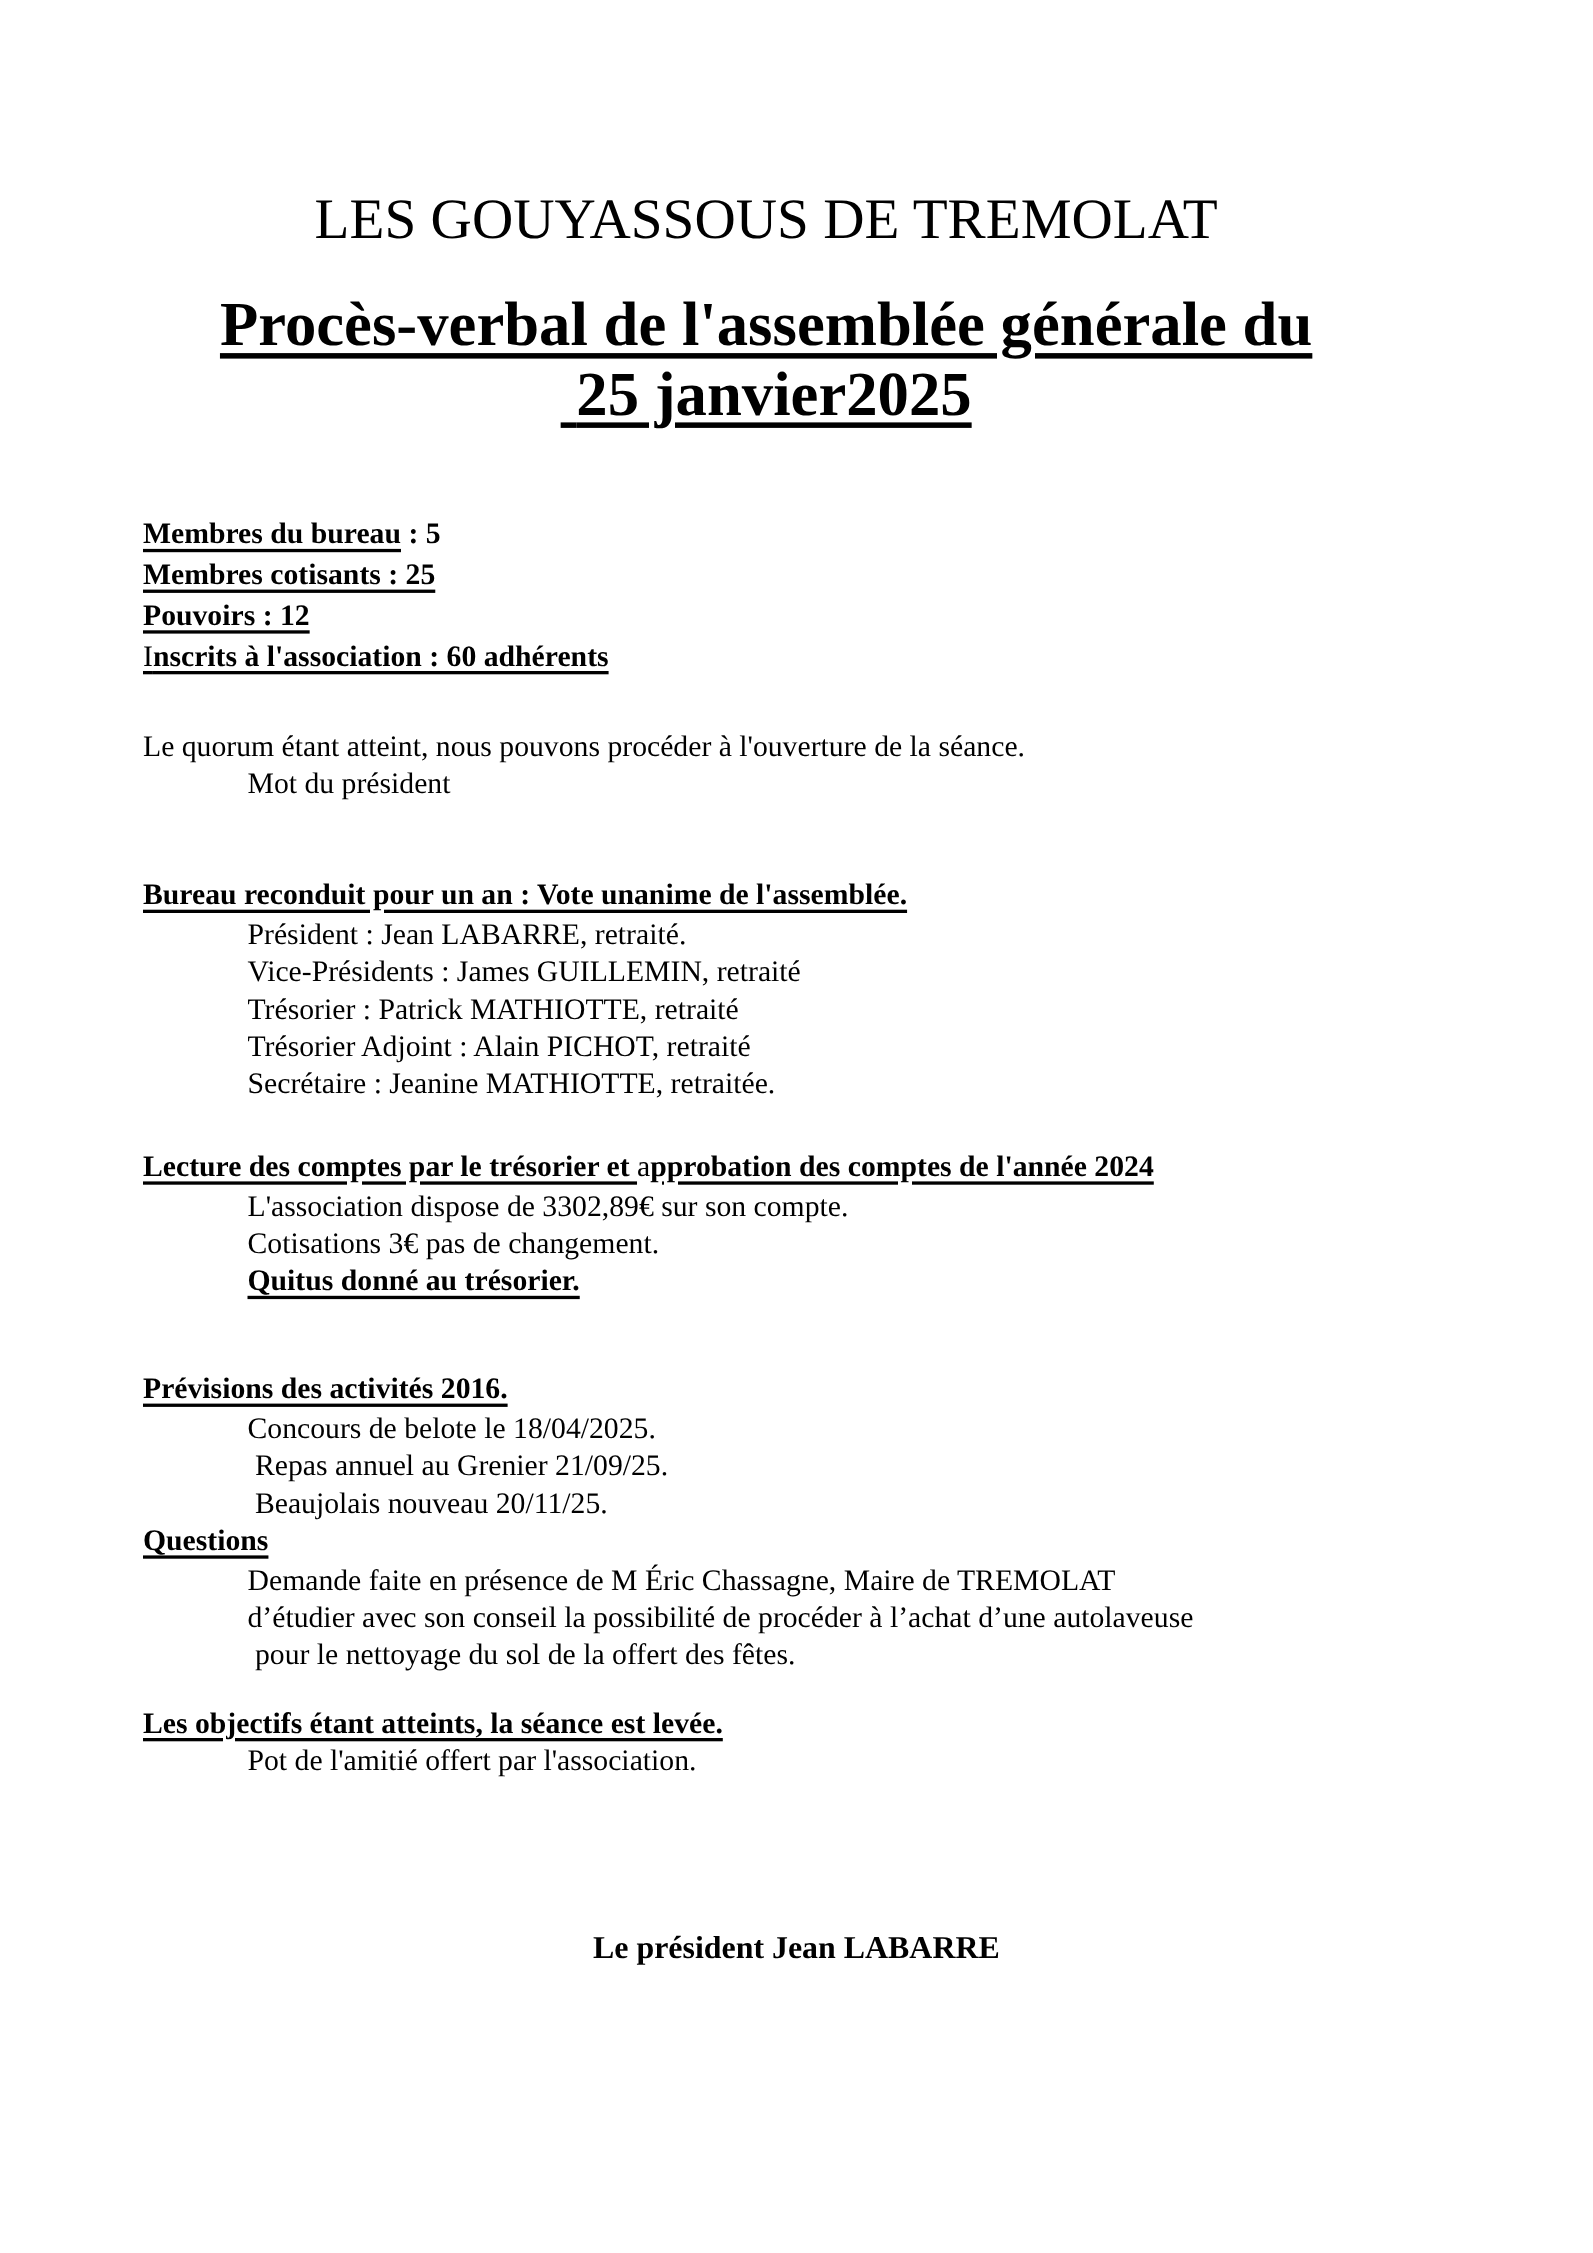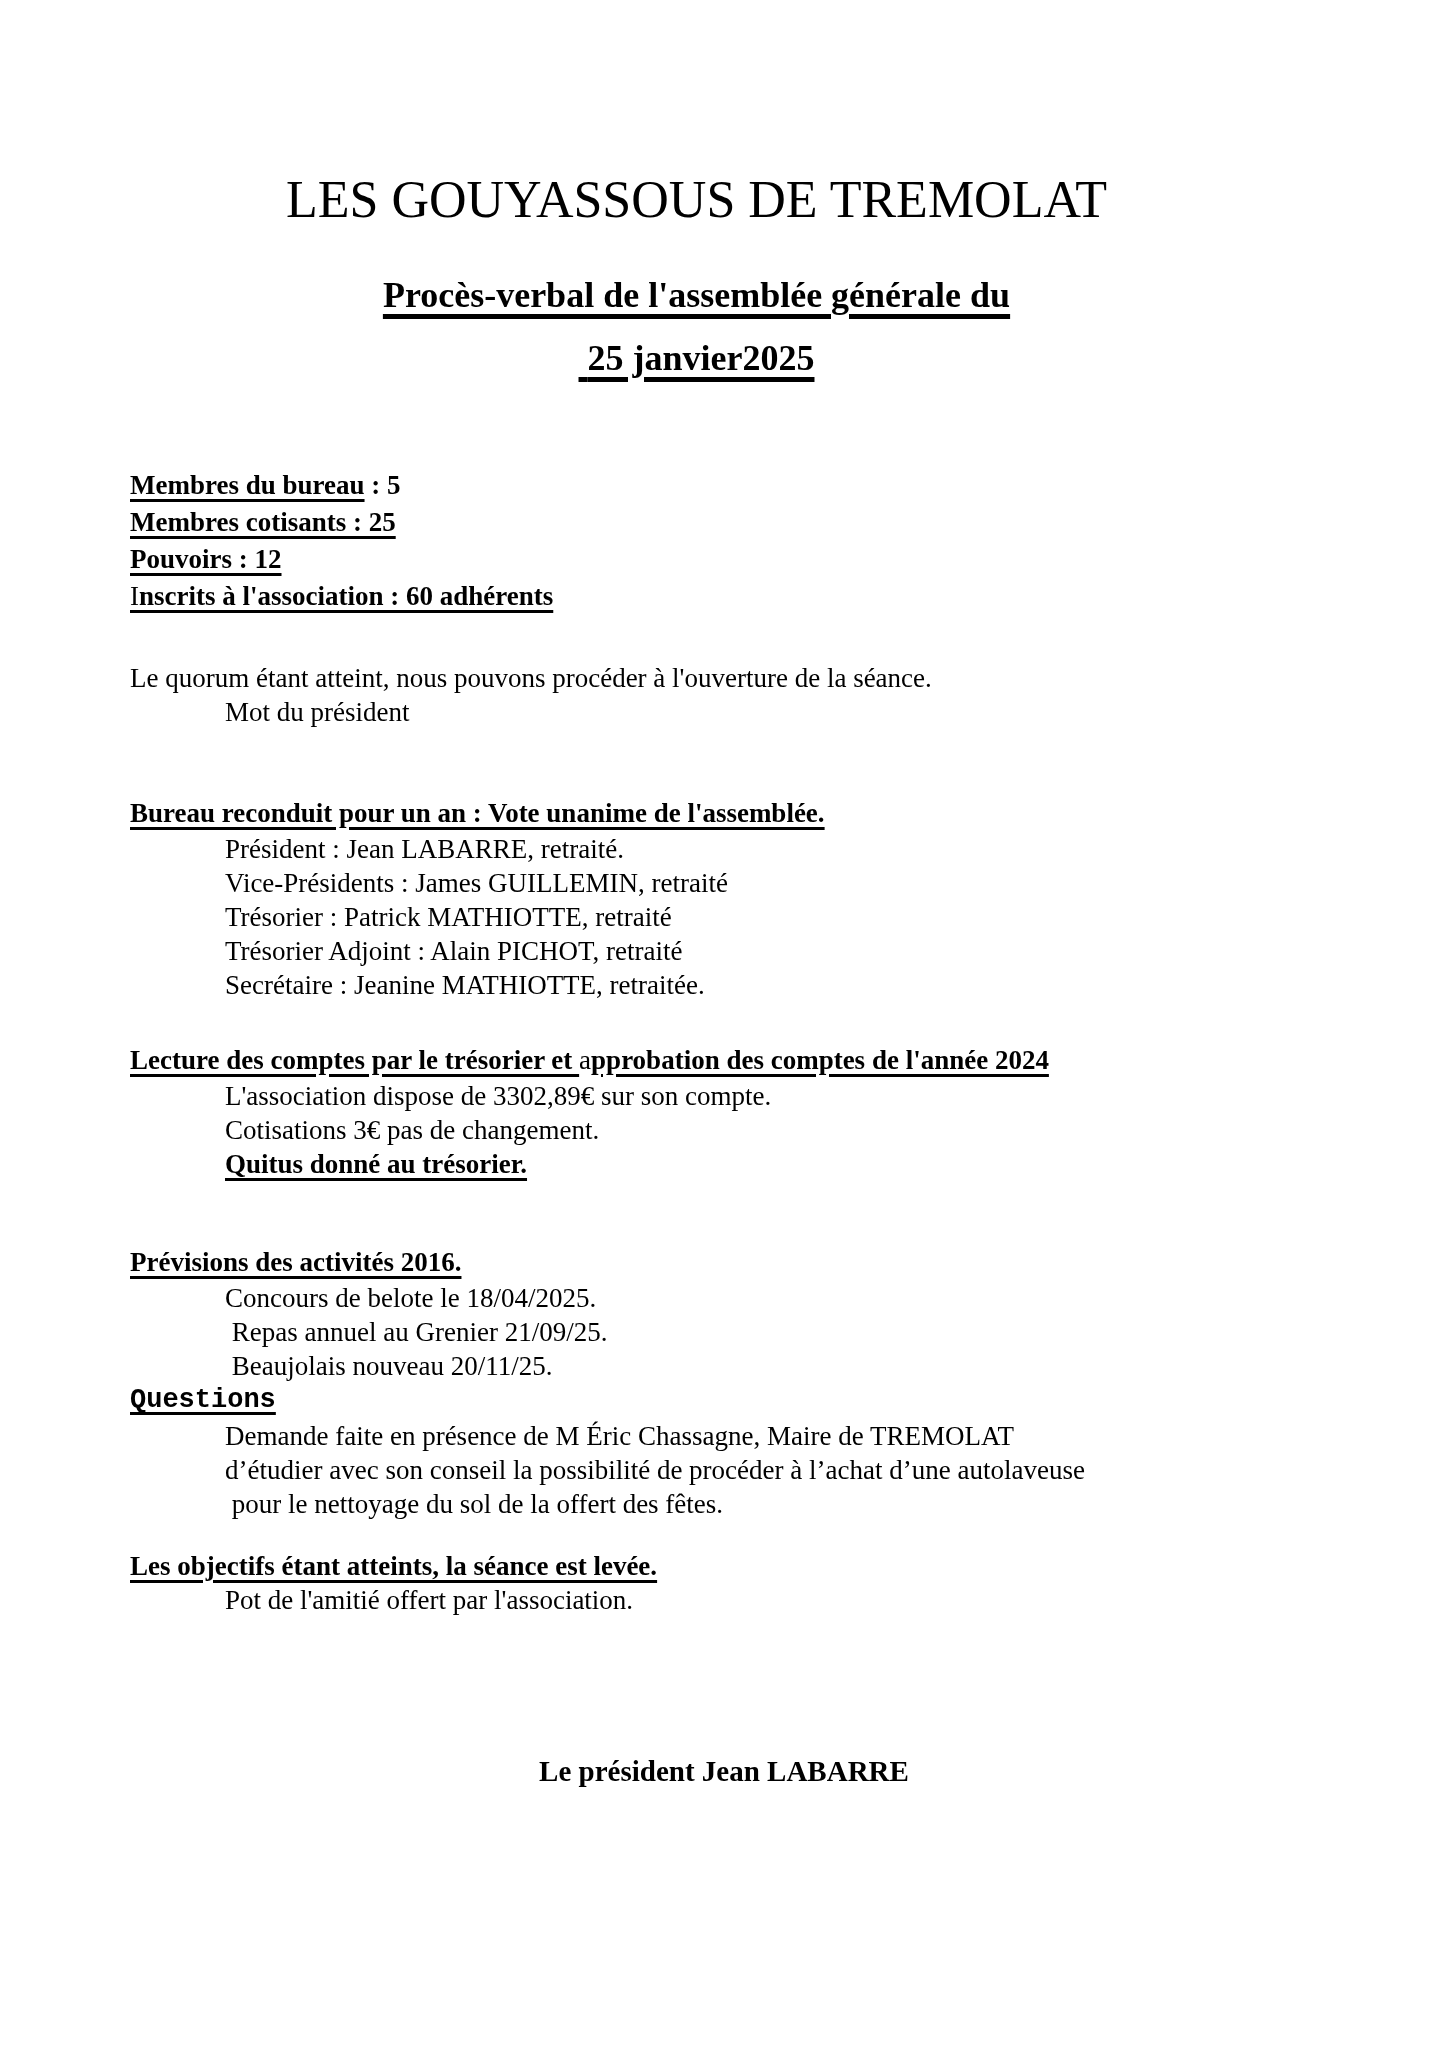--- a/index.html
+++ b/index.html
@@ -21,21 +21,21 @@
   }
   .doc-title {
     font-size: 52px;
     line-height: 60px;
     font-weight: normal;
     text-align: center;
     white-space: nowrap;
   }
   .doc-subtitle {
     margin-top: 34px;
-    font-size: 36px;
+    font-size: 57px;
     line-height: 63px;
     font-weight: bold;
     text-align: center;
   }
   .doc-subtitle .u {
     text-decoration: underline;
     text-decoration-thickness: 5px;
     text-underline-offset: 7px;
     white-space: pre-wrap;
   }
@@ -63,21 +63,21 @@
   .comptes-heading { margin-top: 41px; }
   .comptes-lines { margin-top: 2px; }
   .quitus {
     font-weight: bold;
     text-decoration: underline;
     text-decoration-thickness: 3px;
     text-underline-offset: 5px;
   }
   .previsions-heading { margin-top: 64px; }
   .previsions-lines { margin-top: 2px; }
-  .questions-heading { margin-top: 0; font-family: Liberation Mono, monospace; }
+  .questions-heading { margin-top: 0; }
   .questions-lines { margin-top: 2px; }
   .closing-heading { margin-top: 28px; }
   .signature {
     margin-top: 126px;
     margin-left: -130px;
     margin-right: -185px;
     text-align: center;
     font-size: 29px;
     line-height: 56px;
     font-weight: bold;

